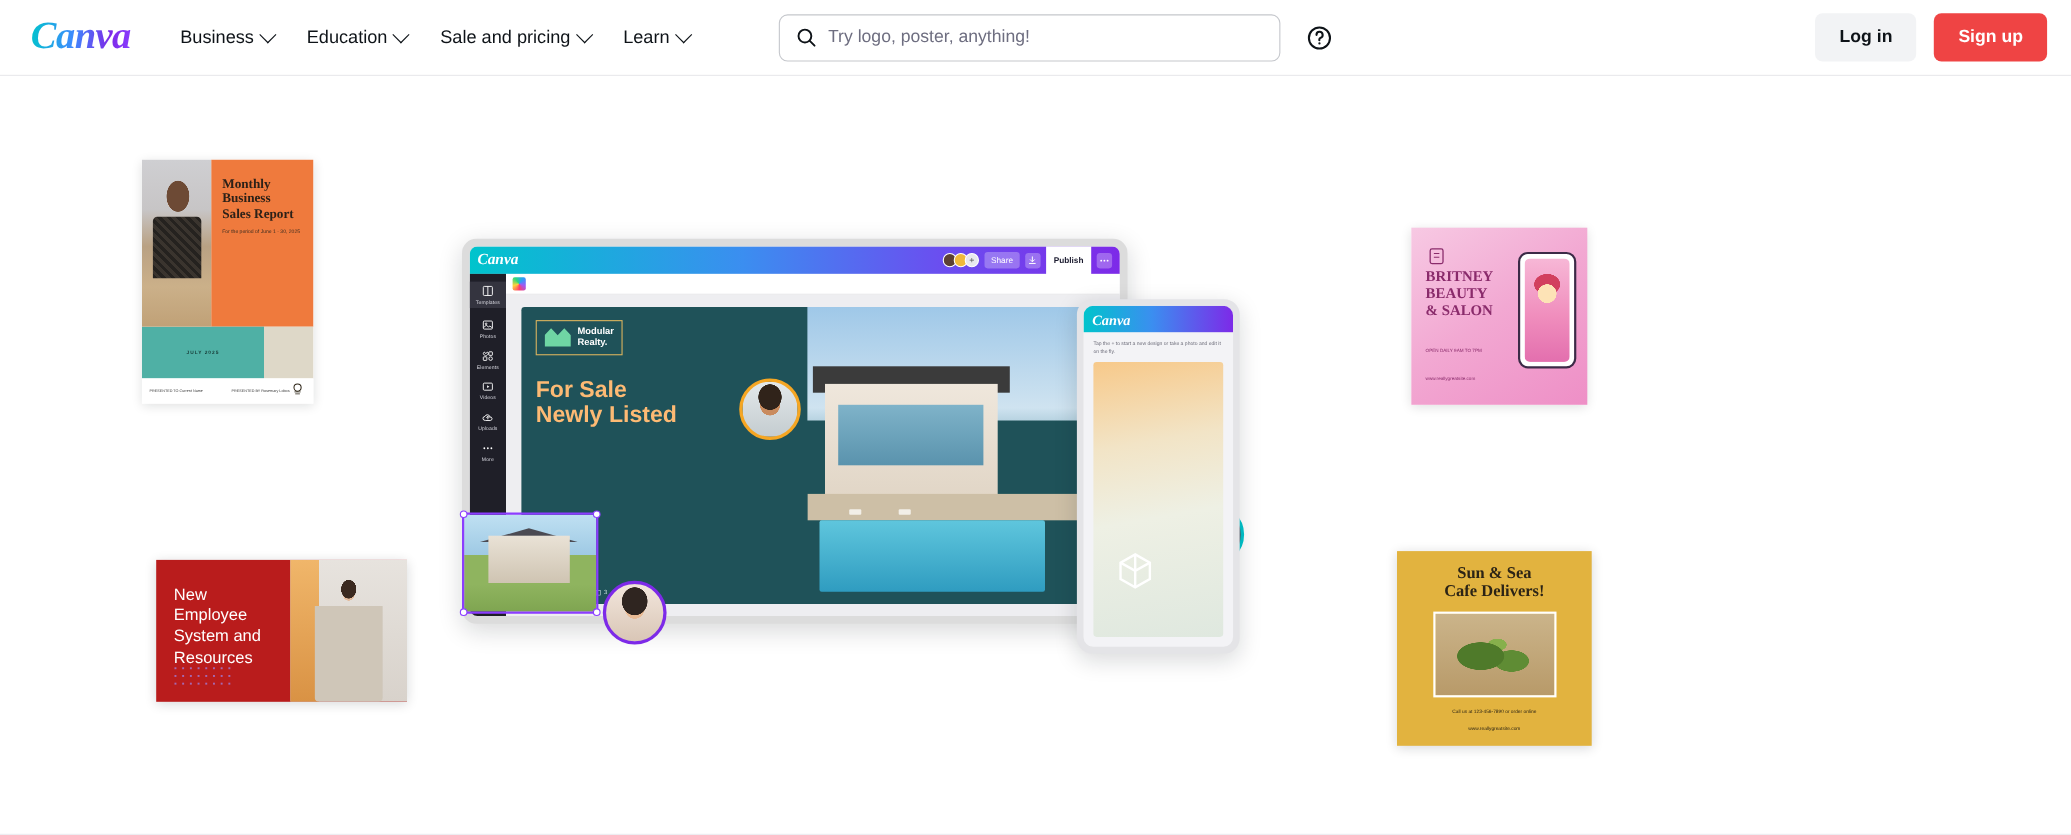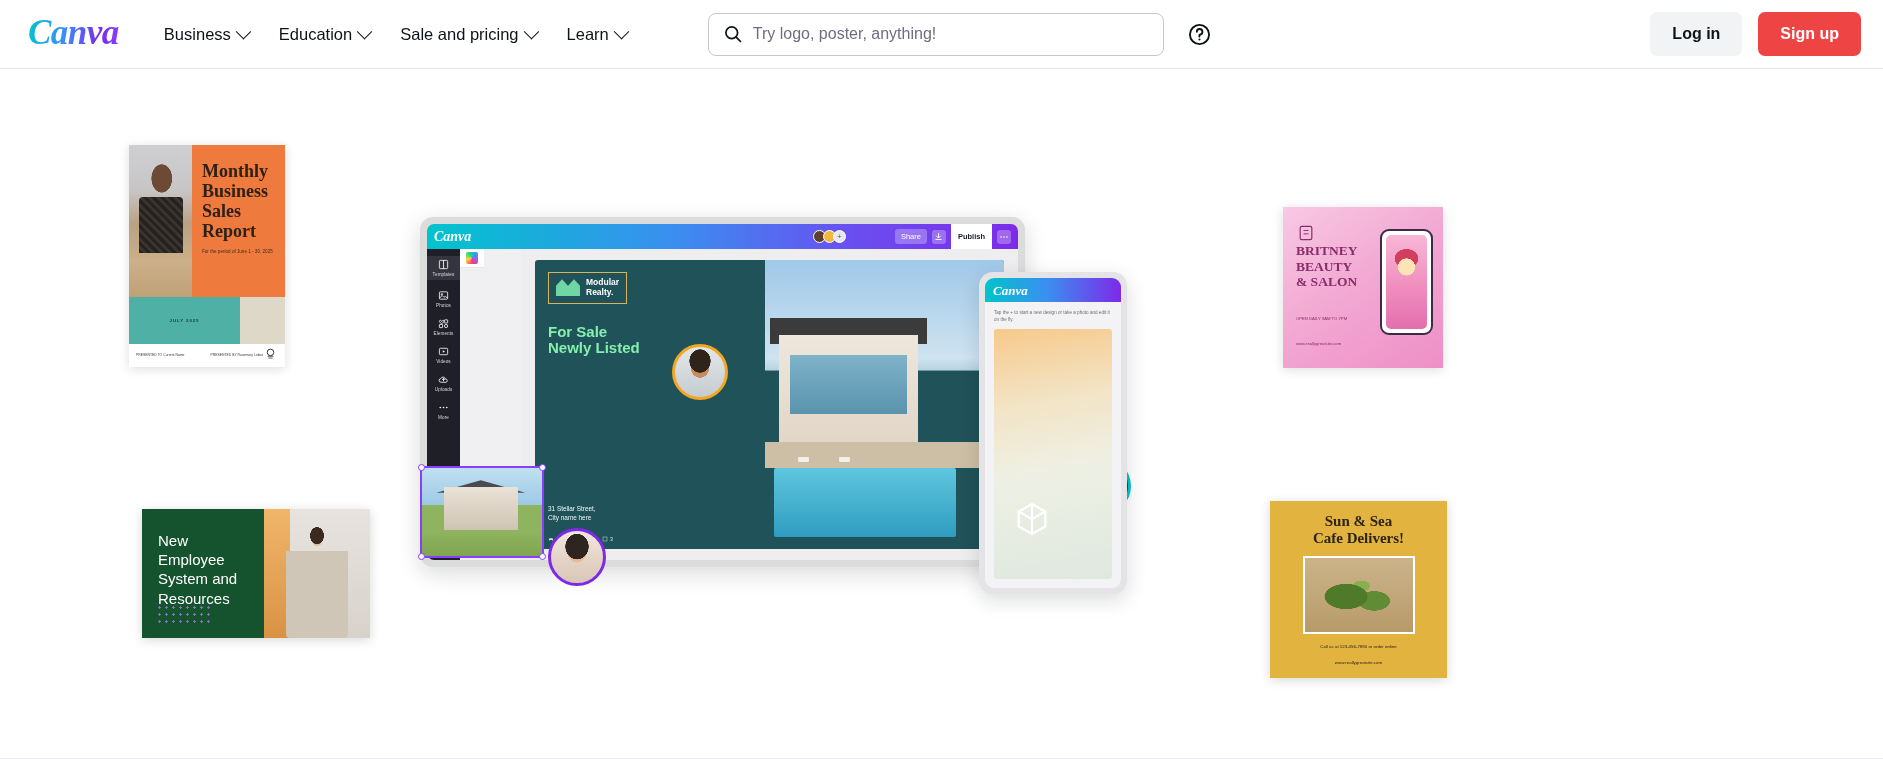--- a/index.html
+++ b/index.html
@@ -135,21 +135,21 @@
     width: 44px; height: 56px;
     background: repeating-linear-gradient(45deg, #25221f 0 3px, #3a342e 3px 6px);
     border-radius: 4px 4px 0 0;
   }
   .rep-orange {
     flex: 1; background: #ef7a3d;
     padding: 16px 9px 0 10px;
   }
   .rep-title {
     font-family: "Liberation Serif", serif;
-    font-weight: 700; font-size: 18px; line-height: 1.12;
+    font-weight: 700; font-size: 12px; line-height: 1.12;
     color: #2c2118;
     white-space: pre-line;
   }
   .rep-sub {
     margin-top: 7px;
     font-size: 4.6px; color: #3c2d20; line-height: 1.35;
   }
   .rep-mid { display: flex; height: 47px; }
   .rep-teal { flex: 1; background: #4fb0a5; display:flex; align-items:center; justify-content:center; }
   .rep-date { font-size: 4.4px; letter-spacing: .9px; color: #173c38; font-weight: 700; }
@@ -159,21 +159,21 @@
   .rep-bot-r { font-size: 3.4px; color: #3a3a3a; line-height: 1.5; margin-left: 26px; }
   .rep-badge {
     position: absolute; right: 6px; top: 2px;
     width: 17px; height: 17px;
   }
 
   
   .card-employee {
     position: absolute; left: 142px; top: 440px;
     width: 228px; height: 129px;
-    background: #14532d;
+    background: #b91c1c;
     box-shadow: 0 2px 10px rgba(14,19,24,0.16);
     overflow: hidden; cursor: pointer;
     display: flex;
   }
   .emp-left { width: 122px; padding: 22px 0 0 16px; position: relative; }
   .emp-title {
     color: #ffffff; font-size: 15px; line-height: 1.28; font-weight: 400;
     white-space: pre-line;
   }
   .emp-dots {
@@ -298,21 +298,20 @@
   }
   .ed-av.a1 { background: #5c4033; margin-left: 0; }
   .ed-av.a2 { background: #f0b93b; }
   .ed-av.a3 { background: #e8e8ee; color: #555; font-size: 8px; display:flex;align-items:center;justify-content:center; }
   .ed-pill {
     height: 15px; padding: 0 6px;
     background: rgba(255,255,255,.28);
     border-radius: 3px; color: #fff;
     font-size: 7.5px; display: flex; align-items: center;
     cursor: pointer;
-    margin-left: 44px;
   }
   .ed-icon-sq {
     width: 14px; height: 14px;
     background: rgba(255,255,255,.28);
     border-radius: 3px; display: flex; align-items: center; justify-content: center;
     cursor: pointer;
   }
   .ed-publish {
     height: 15px; padding: 17px 7px;
     background: #ffffff; color: #1a1a2e;
@@ -325,21 +324,21 @@
     width: 33px; background: #1f1f28;
     display: flex; flex-direction: column; align-items: center;
     padding-top: 7px; gap: 10px;
   }
   .ed-side-item {
     display: flex; flex-direction: column; align-items: center; gap: 2px;
     cursor: pointer; width: 100%;
   }
   .ed-side-item.active { background: #34343f; padding: 3px 0; }
   .ed-side-label { font-size: 4.6px; color: #d6d6de; letter-spacing: .1px; }
-  .ed-main { flex: 1; display: flex; min-width: 0; gap: 37px; }
+  .ed-main { flex: 1; display: flex; flex-direction: column; min-width: 0; }
   .ed-toolrow {
     height: 19px; background: #ffffff;
     display: flex; align-items: center; padding: 0 6px;
     border-bottom: 1px solid #e6e6ea;
   }
   .ed-color-chip {
     width: 12px; height: 12px; border-radius: 2px;
     background: conic-gradient(from 180deg, #ff3b6b, #ffd23b, #2bd97c, #2b9df9, #9b5cf6, #ff3b6b);
     cursor: pointer;
   }
@@ -360,21 +359,21 @@
     width: 24px; height: 17px;
     background: #6fd6a4;
     clip-path: polygon(0 100%, 0 38%, 25% 0, 50% 38%, 75% 0, 100% 38%, 100% 100%);
   }
   .poster-brand {
     color: #ffffff; font-size: 8.5px; font-weight: 700; line-height: 1.16;
     white-space: pre-line;
   }
   .poster-head {
     margin-top: 20px;
-    color: #86efac; font-size: 15px; font-weight: 700; line-height: 1.1;
+    color: #fdba74; font-size: 21px; font-weight: 700; line-height: 1.1;
     white-space: pre-line;
   }
   .poster-addr {
     position: absolute; left: 13px; bottom: 26px;
     color: #eaf5f2; font-size: 6.4px; line-height: 1.5;
     white-space: pre-line;
   }
   .poster-icons {
     position: absolute; left: 13px; bottom: 7px;
     display: flex; align-items: center; gap: 7px;

